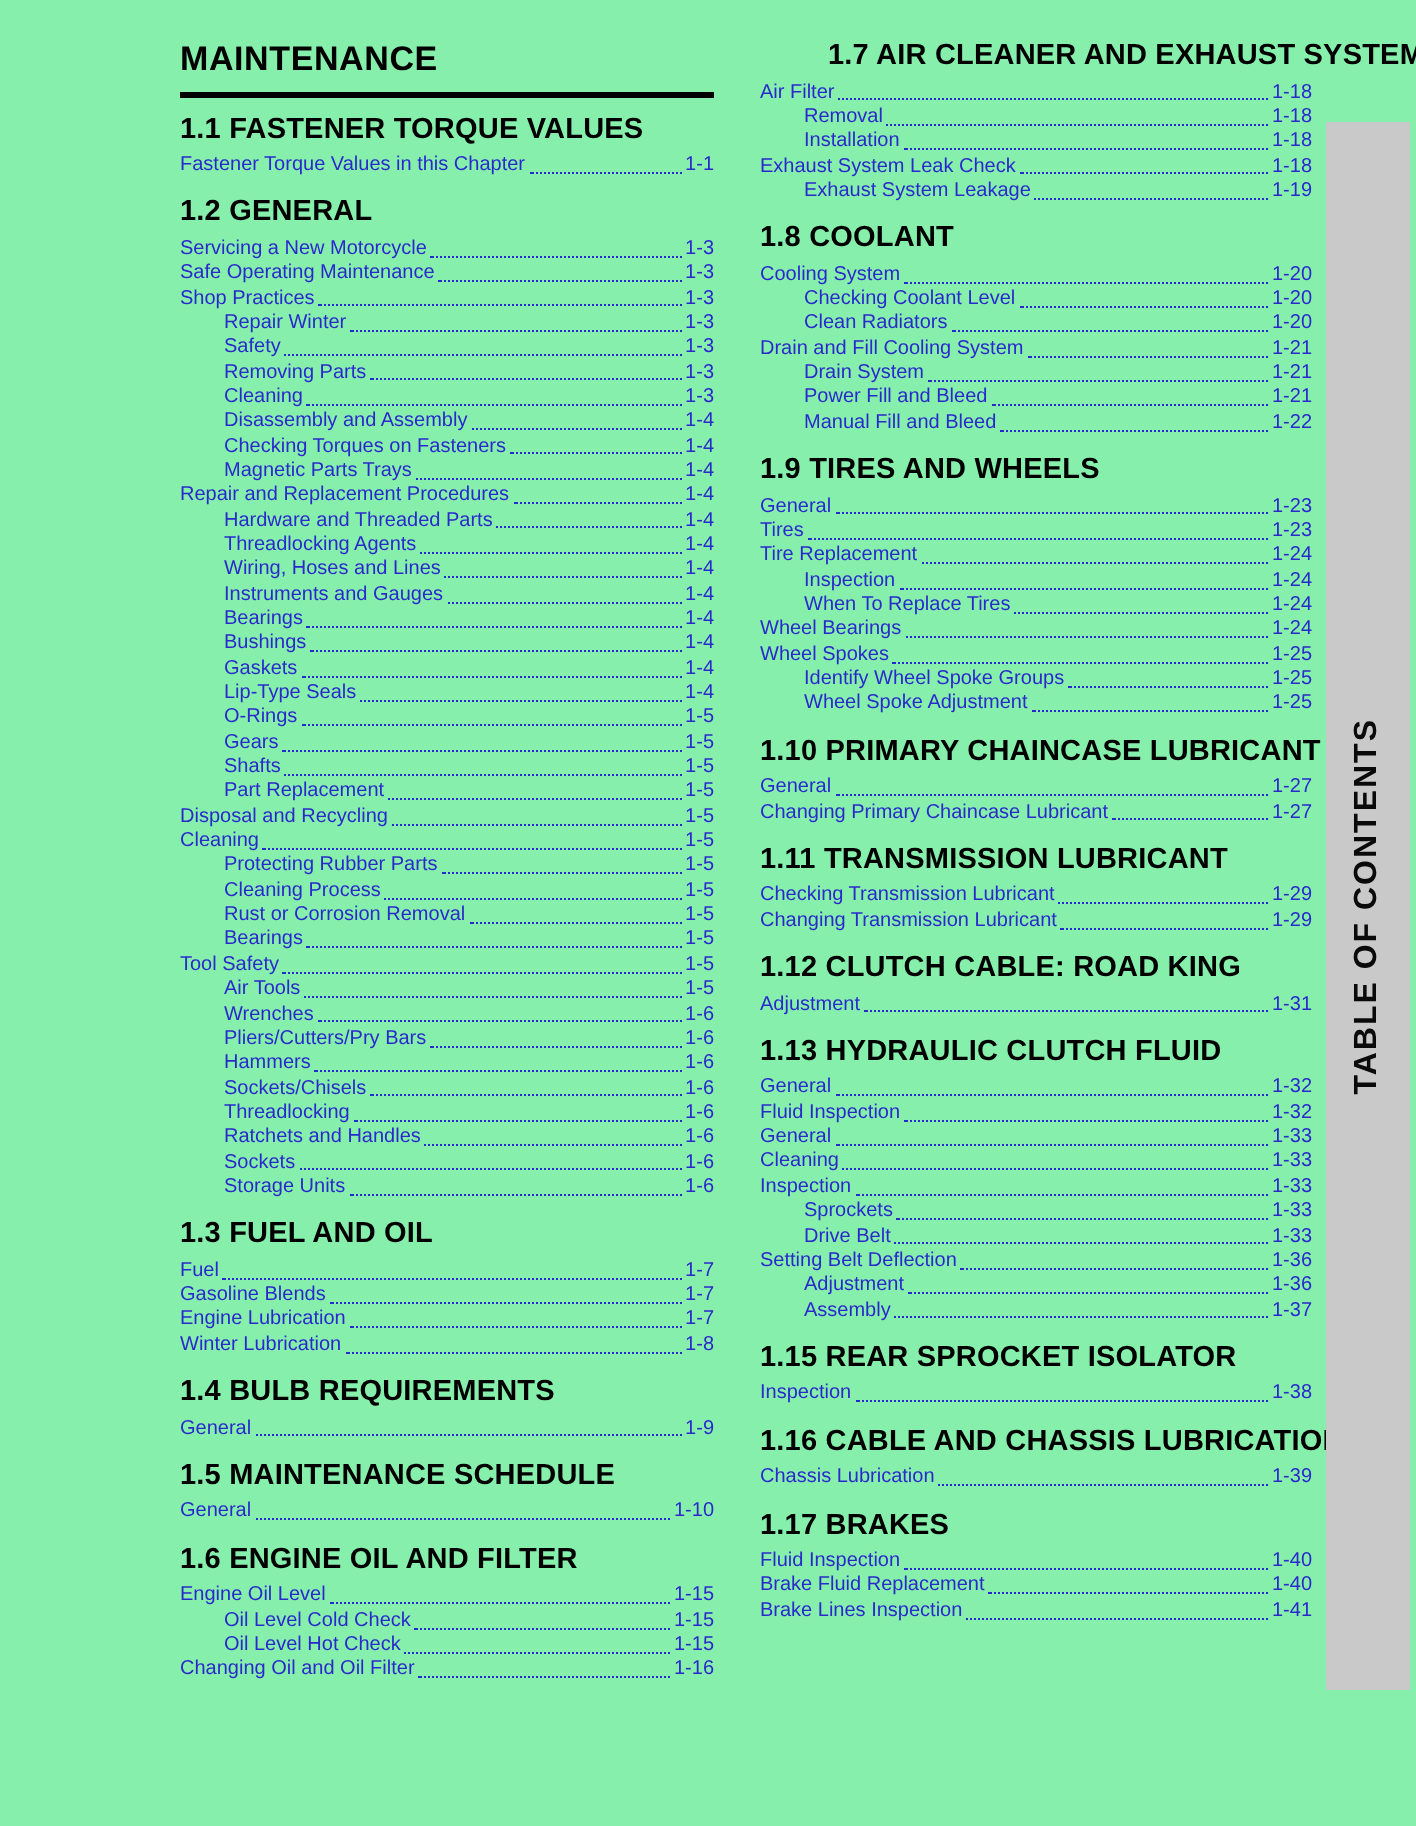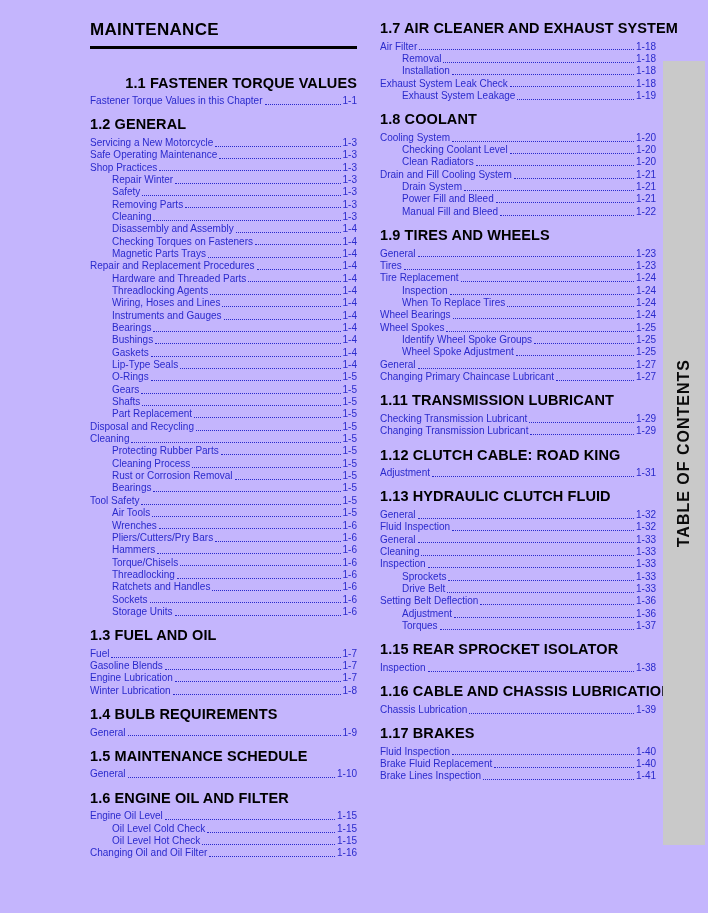--- a/index.html
+++ b/index.html
@@ -1,37 +1,37 @@
 <!DOCTYPE html>
 <html><head>
 <meta charset="utf-8">
 <style>
   html,body { margin:0; padding:0; }
   body {
     width:708px; height:913px; position:relative; background:#ffffff;
     font-family:"Liberation Sans", sans-serif; overflow:hidden;
   }
-  .page { position:absolute; inset:0; background:#c4b5fd;padding-left:36px; }
+  .page { position:absolute; inset:0; background:#86efac;padding-left:36px; }
   .content { position:absolute; left:90px; top:18px; width:566px; display:flex; }
   .col { display:block; }
   .col-left  { width:267px; margin-right:23px; }
   .col-right { width:276px; }
 
   .chapter-title {
     font-size:17px; font-weight:bold; color:#000; line-height:20px;
     margin:2px 0 0 0; letter-spacing:0.3px;
   }
   .chapter-rule { height:2.5px; background:#000; margin-top:6px; }
 
   .section-heading {
     font-size:14.5px; font-weight:bold; color:#000; line-height:17px;
     margin:9px 0 3.5px 0; letter-spacing:0.1px; white-space:nowrap;
   }
-  .col-left .section-heading:first-child { margin-top:26px;text-align:right; }
-  .col-right .section-heading:first-child { margin-top:2px; }
+  .col-left .section-heading:first-child { margin-top:8px; }
+  .col-right .section-heading:first-child { margin-top:2px;margin-left:34px; }
 
   .entry {
     display:flex; font-size:10px; line-height:12.35px;
     color:var(--link-color,#2a2acc); cursor:pointer; white-space:nowrap;
   }
   .entry .label { flex:0 0 auto; }
   .entry.indent { padding-left:22px;justify-content:flex-end; }
   .leader {
     flex:1 1 auto; align-self:flex-end; margin:0 2px 2.5px 2px;
     border-bottom:1.4px dotted var(--link-color,#2a2acc); min-width:8px;
@@ -233,21 +233,21 @@
             <span class="label">Pliers/Cutters/Pry Bars</span>
             <span class="leader"></span>
             <span class="pagenum">1-6</span>
           </div>
           <div class="entry indent">
             <span class="label">Hammers</span>
             <span class="leader"></span>
             <span class="pagenum">1-6</span>
           </div>
           <div class="entry indent">
-            <span class="label">Torque/Chisels</span>
+            <span class="label">Sockets/Chisels</span>
             <span class="leader"></span>
             <span class="pagenum">1-6</span>
           </div>
           <div class="entry indent">
             <span class="label">Threadlocking</span>
             <span class="leader"></span>
             <span class="pagenum">1-6</span>
           </div>
           <div class="entry indent">
             <span class="label">Ratchets and Handles</span>
@@ -423,20 +423,21 @@
           <div class="entry indent">
             <span class="label">Identify Wheel Spoke Groups</span>
             <span class="leader"></span>
             <span class="pagenum">1-25</span>
           </div>
           <div class="entry indent">
             <span class="label">Wheel Spoke Adjustment</span>
             <span class="leader"></span>
             <span class="pagenum">1-25</span>
           </div>
+          <div class="section-heading">1.10 PRIMARY CHAINCASE LUBRICANT</div>
           <div class="entry">
             <span class="label">General</span>
             <span class="leader"></span>
             <span class="pagenum">1-27</span>
           </div>
           <div class="entry">
             <span class="label">Changing Primary Chaincase Lubricant</span>
             <span class="leader"></span>
             <span class="pagenum">1-27</span>
           </div>
@@ -497,21 +498,21 @@
             <span class="label">Setting Belt Deflection</span>
             <span class="leader"></span>
             <span class="pagenum">1-36</span>
           </div>
           <div class="entry indent">
             <span class="label">Adjustment</span>
             <span class="leader"></span>
             <span class="pagenum">1-36</span>
           </div>
           <div class="entry indent">
-            <span class="label">Torques</span>
+            <span class="label">Assembly</span>
             <span class="leader"></span>
             <span class="pagenum">1-37</span>
           </div>
           <div class="section-heading">1.15 REAR SPROCKET ISOLATOR</div>
           <div class="entry">
             <span class="label">Inspection</span>
             <span class="leader"></span>
             <span class="pagenum">1-38</span>
           </div>
           <div class="section-heading">1.16 CABLE AND CHASSIS LUBRICATION</div>

